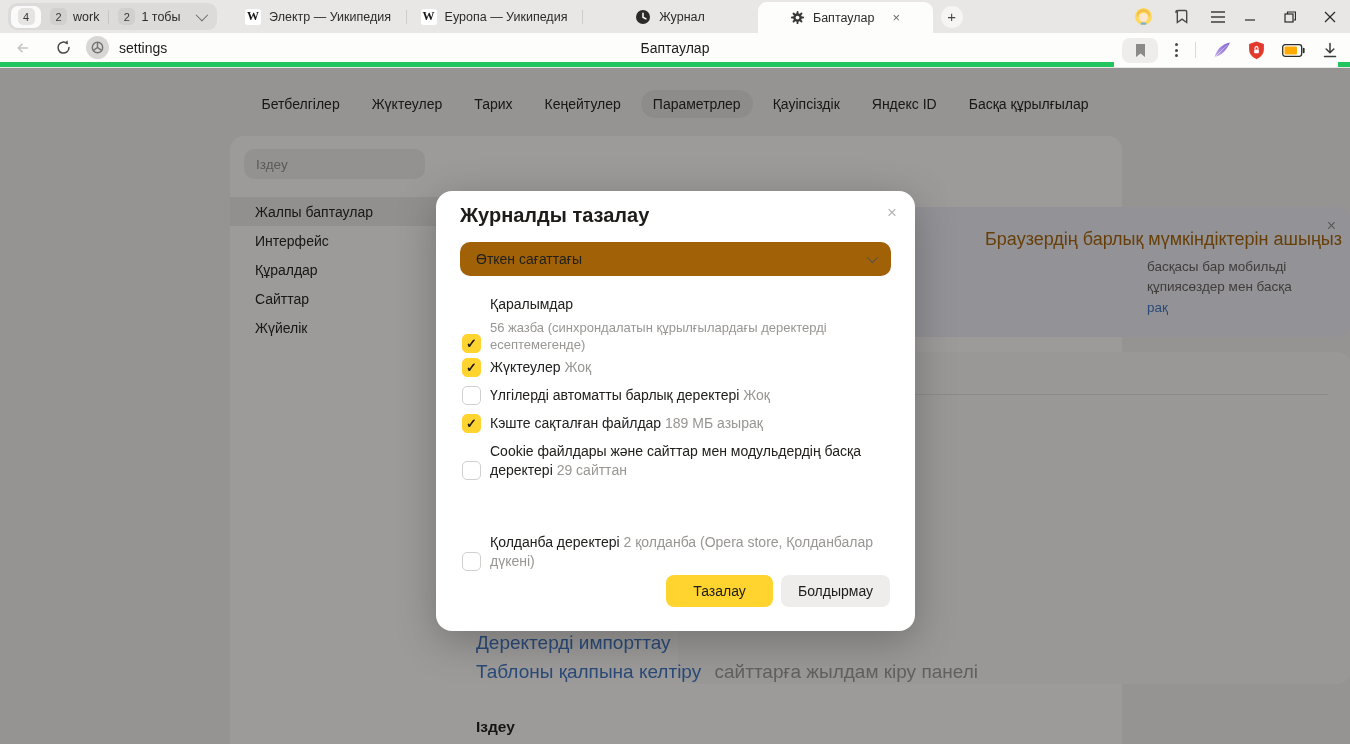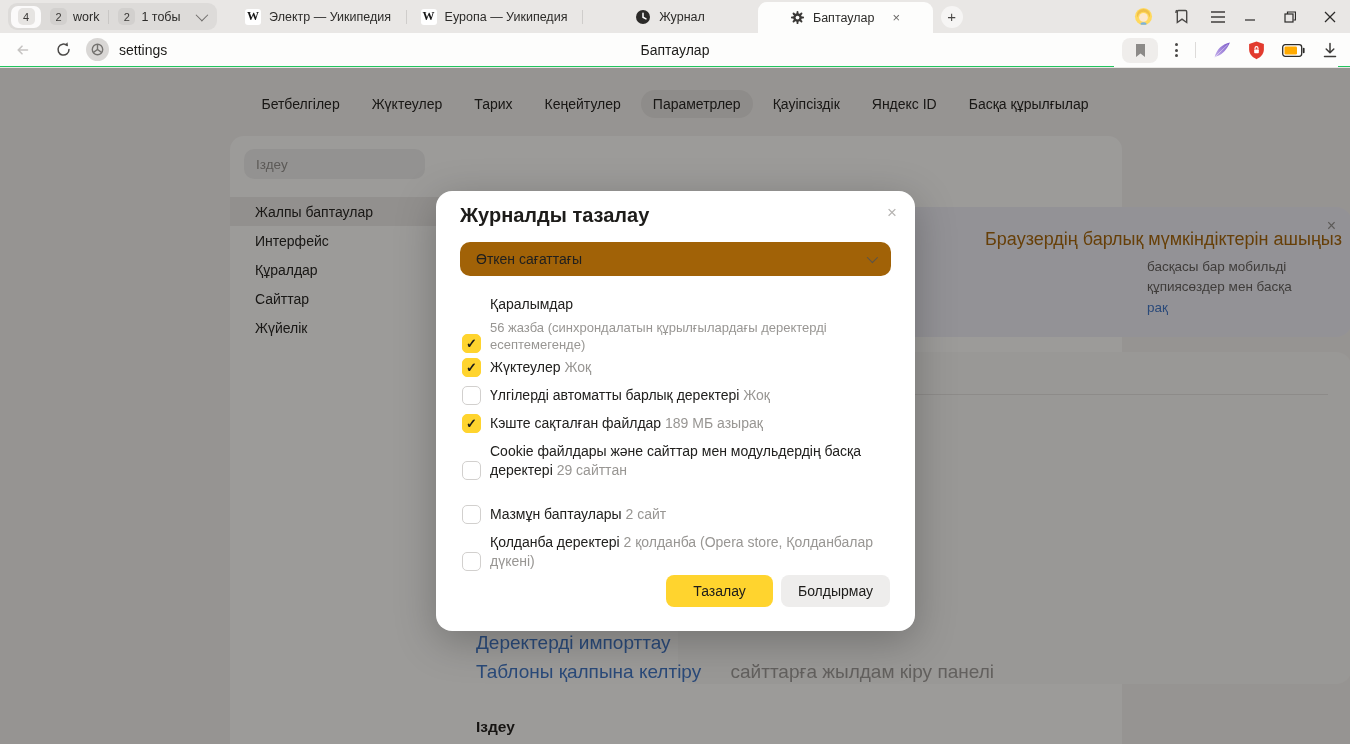--- a/index.html
+++ b/index.html
@@ -21,21 +21,21 @@
   .tab-sep { width:1px; height:14px; background:#cfcdcb; }
   .tab.active { background:#fdfdfc; border-radius:9px 9px 0 0; height:31px; margin-top:2px; min-width:165px; position:relative; }
   .tab .close-x { margin-left:10px; font-size:13px; color:#6a6866; }
   .wiki-w { width:16px; height:16px; background:#fff; border-radius:3px; display:inline-flex; align-items:center; justify-content:center; font-family:"Liberation Serif", serif; font-weight:700; font-size:12px; color:#161616; }
   .newtab { width:22px; height:22px; border-radius:50%; background:#f6f5f4; display:flex; align-items:center; justify-content:center; font-size:15px; color:#4a4846; margin-left:8px; }
   .tb-right { display:flex; align-items:center; gap:20px; margin-left:16px; }
   .winctl { display:flex; align-items:center; gap:28px; margin-left:18px; margin-right:6px; }
   .icon-btn { display:inline-flex; align-items:center; justify-content:center; }
 
   
-  .toolbar { position:relative; height:34px; background:#fdfdfc; display:flex; align-items:center; padding:0 14px; border-bottom:1px solid #22c55e; }
+  .toolbar { position:relative; height:34px; background:#fdfdfc; display:flex; align-items:center; padding:0 14px; border-bottom:5px solid #22c55e; }
   .toolbar .center-title { position:absolute; left:0; right:0; text-align:center; font-size:14px; color:#1d1c1a; pointer-events:none; }
   .url-chip { display:flex; align-items:center; gap:10px; margin-left:14px; }
   .site-badge { width:23px; height:23px; border-radius:50%; background:#d9d7d5; display:flex; align-items:center; justify-content:center; }
   .url-text { font-size:14px; color:#1d1c1a; position:relative; z-index:2; background:#fdfdfc; padding-right:8px; }
   .tbr { position:absolute; right:12px; top:0; height:34px; display:flex; align-items:center; gap:17px; background:#fdfdfc; z-index:2; padding-left:8px; }
   .bm-pill { width:36px; height:25px; border-radius:8px; background:#efedeb; display:flex; align-items:center; justify-content:center; }
   .kebab { display:flex; flex-direction:column; gap:2.5px; }
   .kebab i { width:3px; height:3px; border-radius:50%; background:#4a4846; }
   .v-div { width:1px; height:16px; background:#dddbd9; }
 
@@ -306,21 +306,21 @@
       <div class="card2">
         <div class="hdiv"></div>
       </div>
     </div>
 
     <div class="blinks l1">
       <a class="blink">Деректерді импорттау</a>
     </div>
     <div class="blinks l2">
       <a class="blink">Таблоны қалпына келтіру</a>
-      <span class="hint-gray" style="margin-left:24px;">сайттарға жылдам кіру панелі</span>
+      <span class="hint-gray" style="margin-left:8px;">сайттарға жылдам кіру панелі</span>
     </div>
     <div class="sec-head">Іздеу</div>
 
     <div class="overlay"></div>
 
     <div class="modal">
       <span class="modal-x">×</span>
       <div class="modal-title">Журналды тазалау</div>
 
       <div class="range-select">
@@ -361,27 +361,20 @@
       </div>
 
       <div class="cb-row r5">
         <span class="cbx"></span>
         <div>
           <div class="cb-text"><span>Cookie файлдары және сайттар мен модульдердің басқа деректері</span> <span class="cb-hint">29 сайттан</span></div>
 
         </div>
       </div>
 
-      <div class="cb-row r6">
-        <span class="cbx"></span>
-        <div>
-          <div class="cb-text"><span>Мазмұн баптаулары</span> <span class="cb-hint">2 сайт</span></div>
-
-        </div>
-      </div>
 
       <div class="cb-row r7">
         <span class="cbx"></span>
         <div>
           <div class="cb-text"><span>Қолданба деректері</span> <span class="cb-hint">2 қолданба (Opera store, Қолданбалар дүкені)</span></div>
 
         </div>
       </div>
 
       <button class="btn btn-clear">Тазалау</button>

